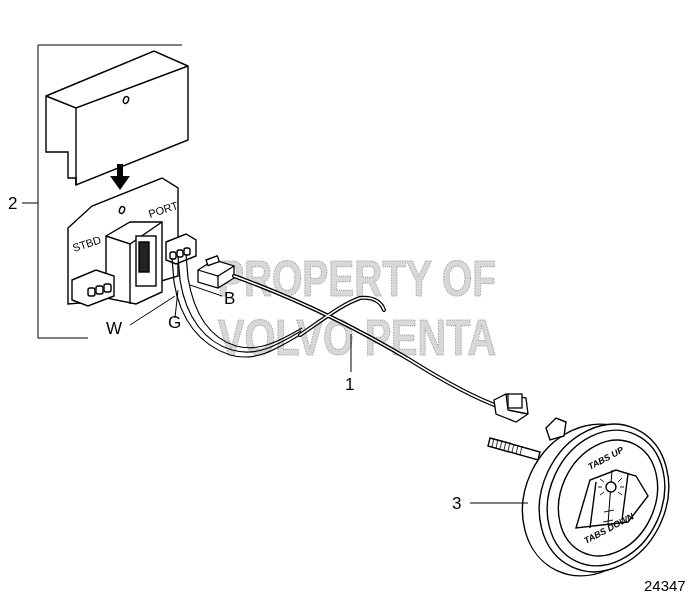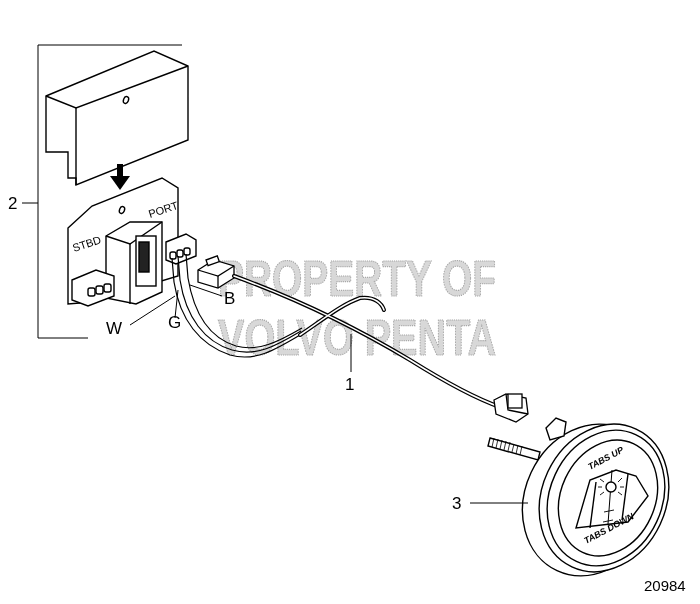--- a/index.html
+++ b/index.html
@@ -143,13 +143,13 @@
 </div>
 
 <div class="callout" style="left:8px; top:195px;">2</div>
 <div class="callout" style="left:345px; top:376px;">1</div>
 <div class="callout" style="left:452px; top:495px;">3</div>
 
 <div class="callout" style="left:106px; top:320px;">W</div>
 <div class="callout" style="left:168px; top:314px;">G</div>
 <div class="callout" style="left:224px; top:290px;">B</div>
 
-<div class="figno" style="left:644px; top:577px;">20984</div>
+<div class="figno" style="left:644px; top:577px;">24347</div>
 
 </body></html>

